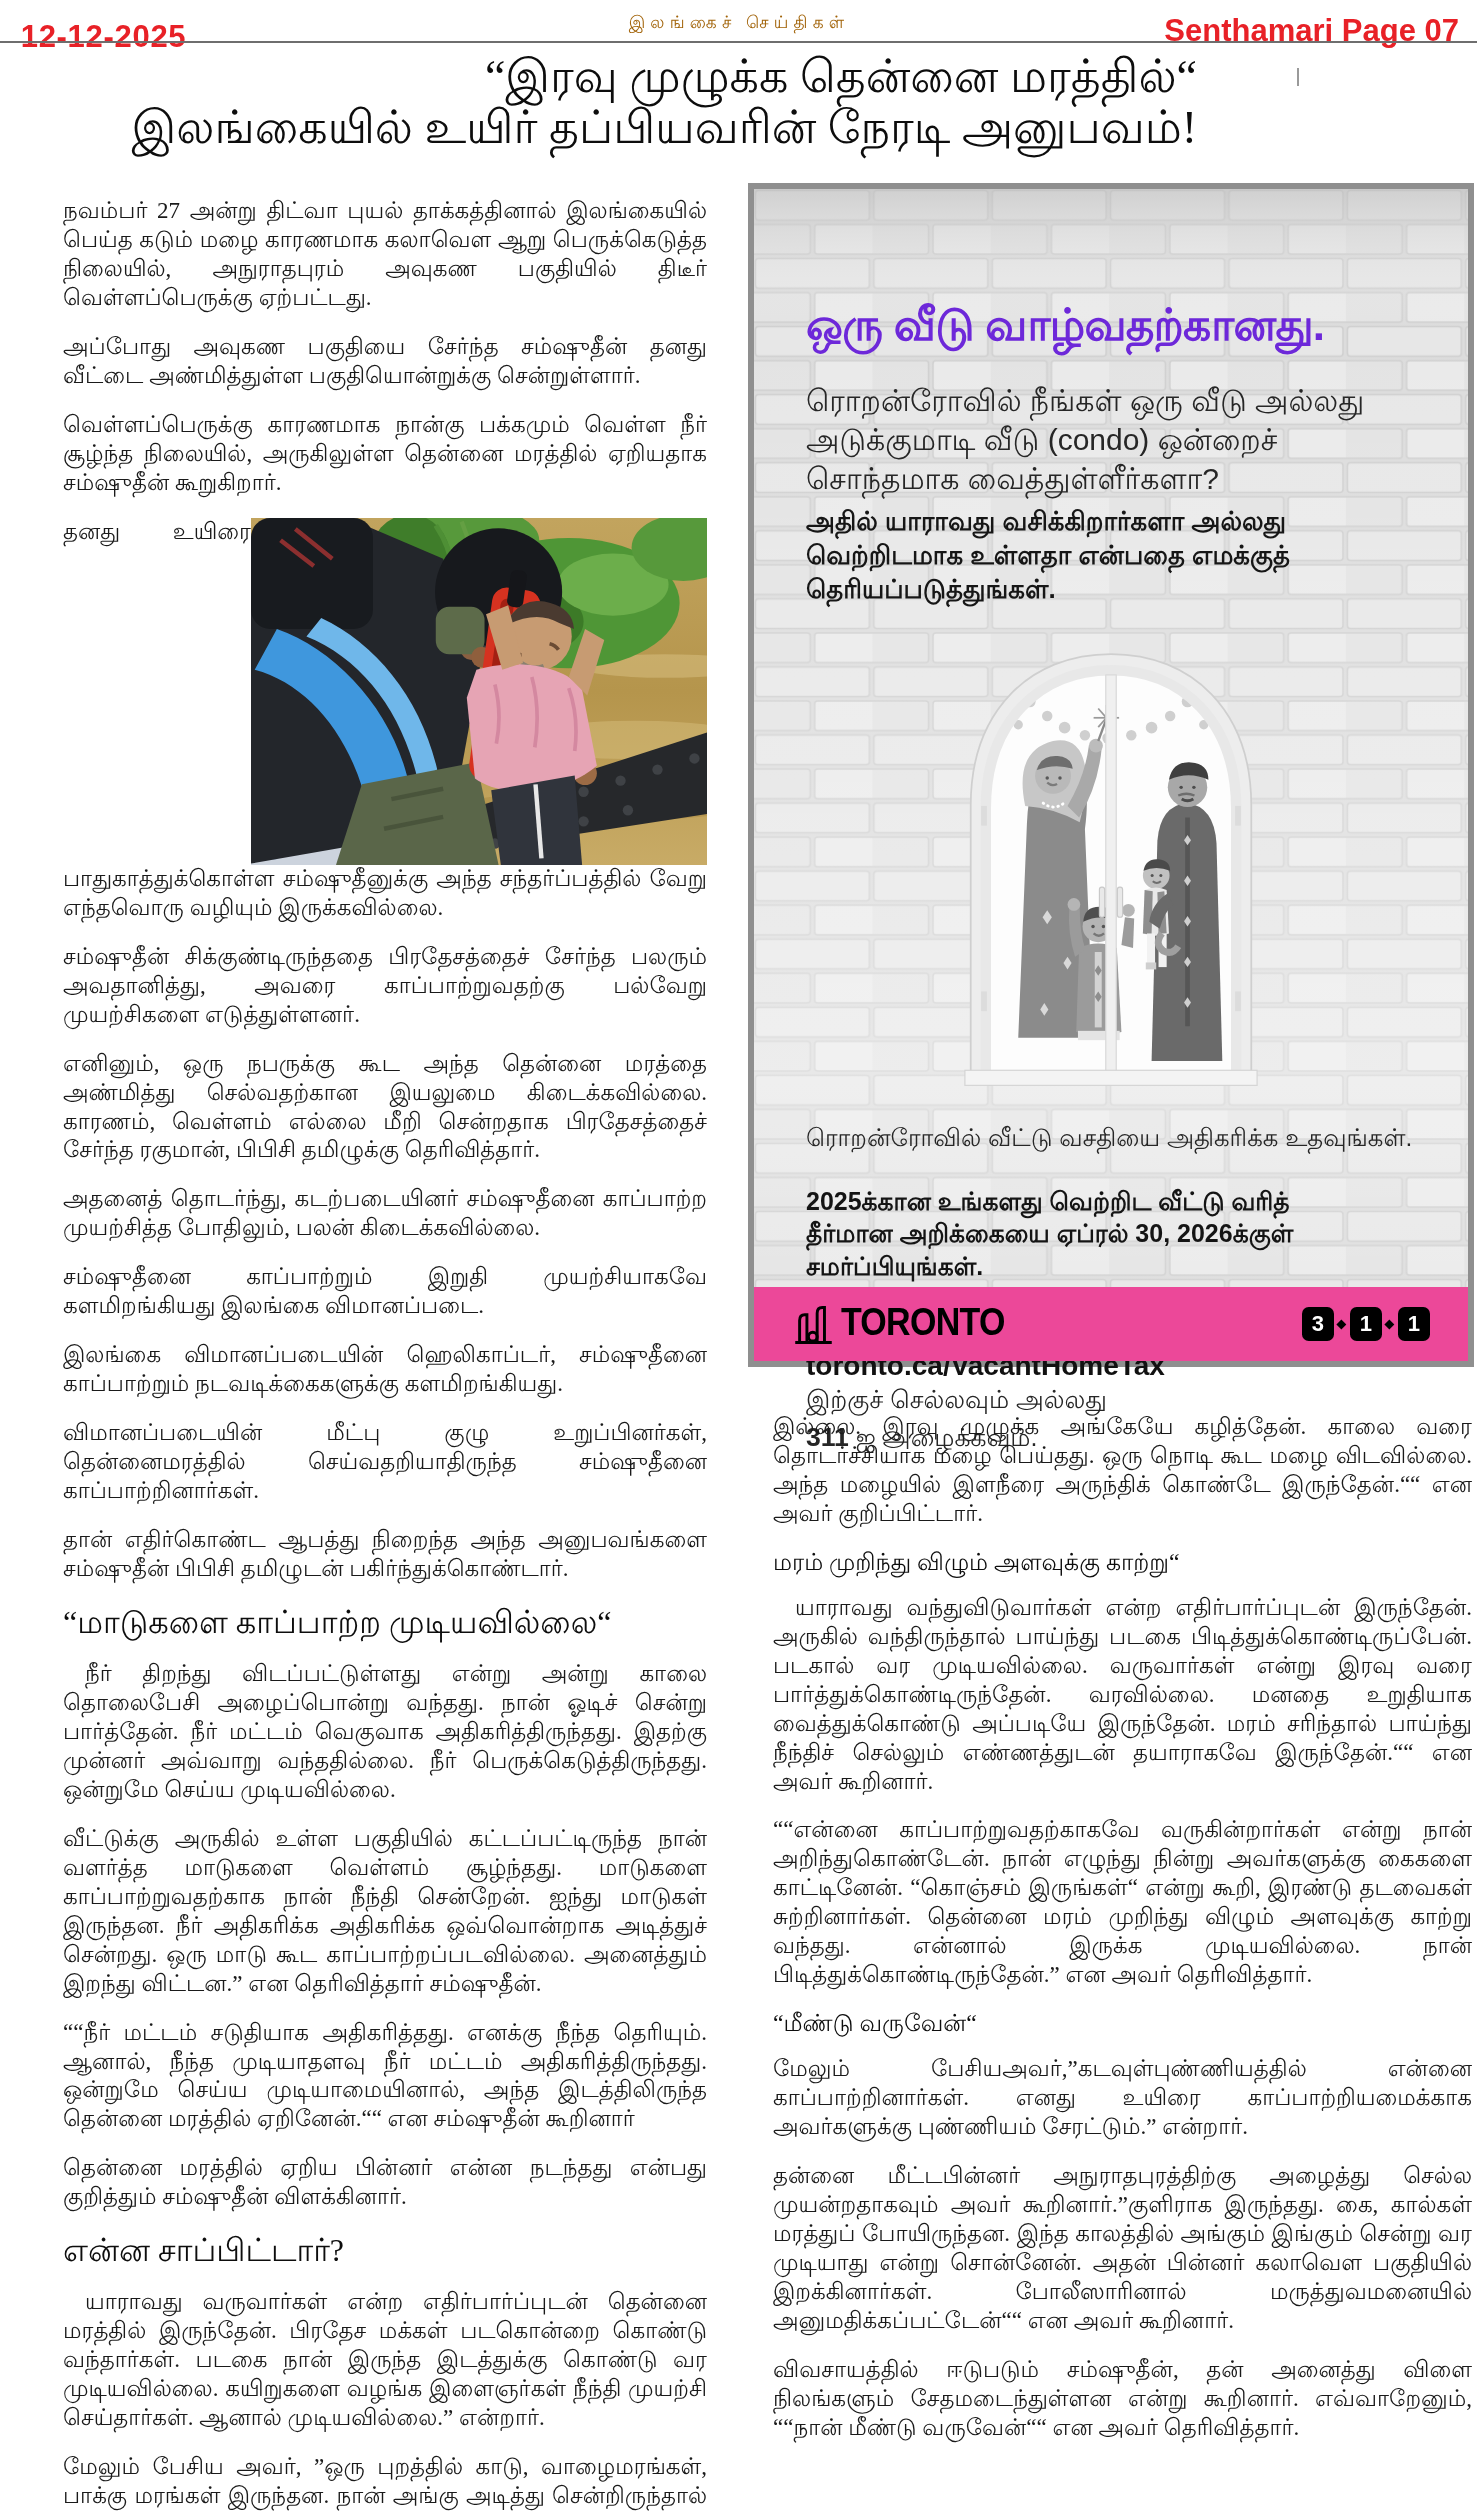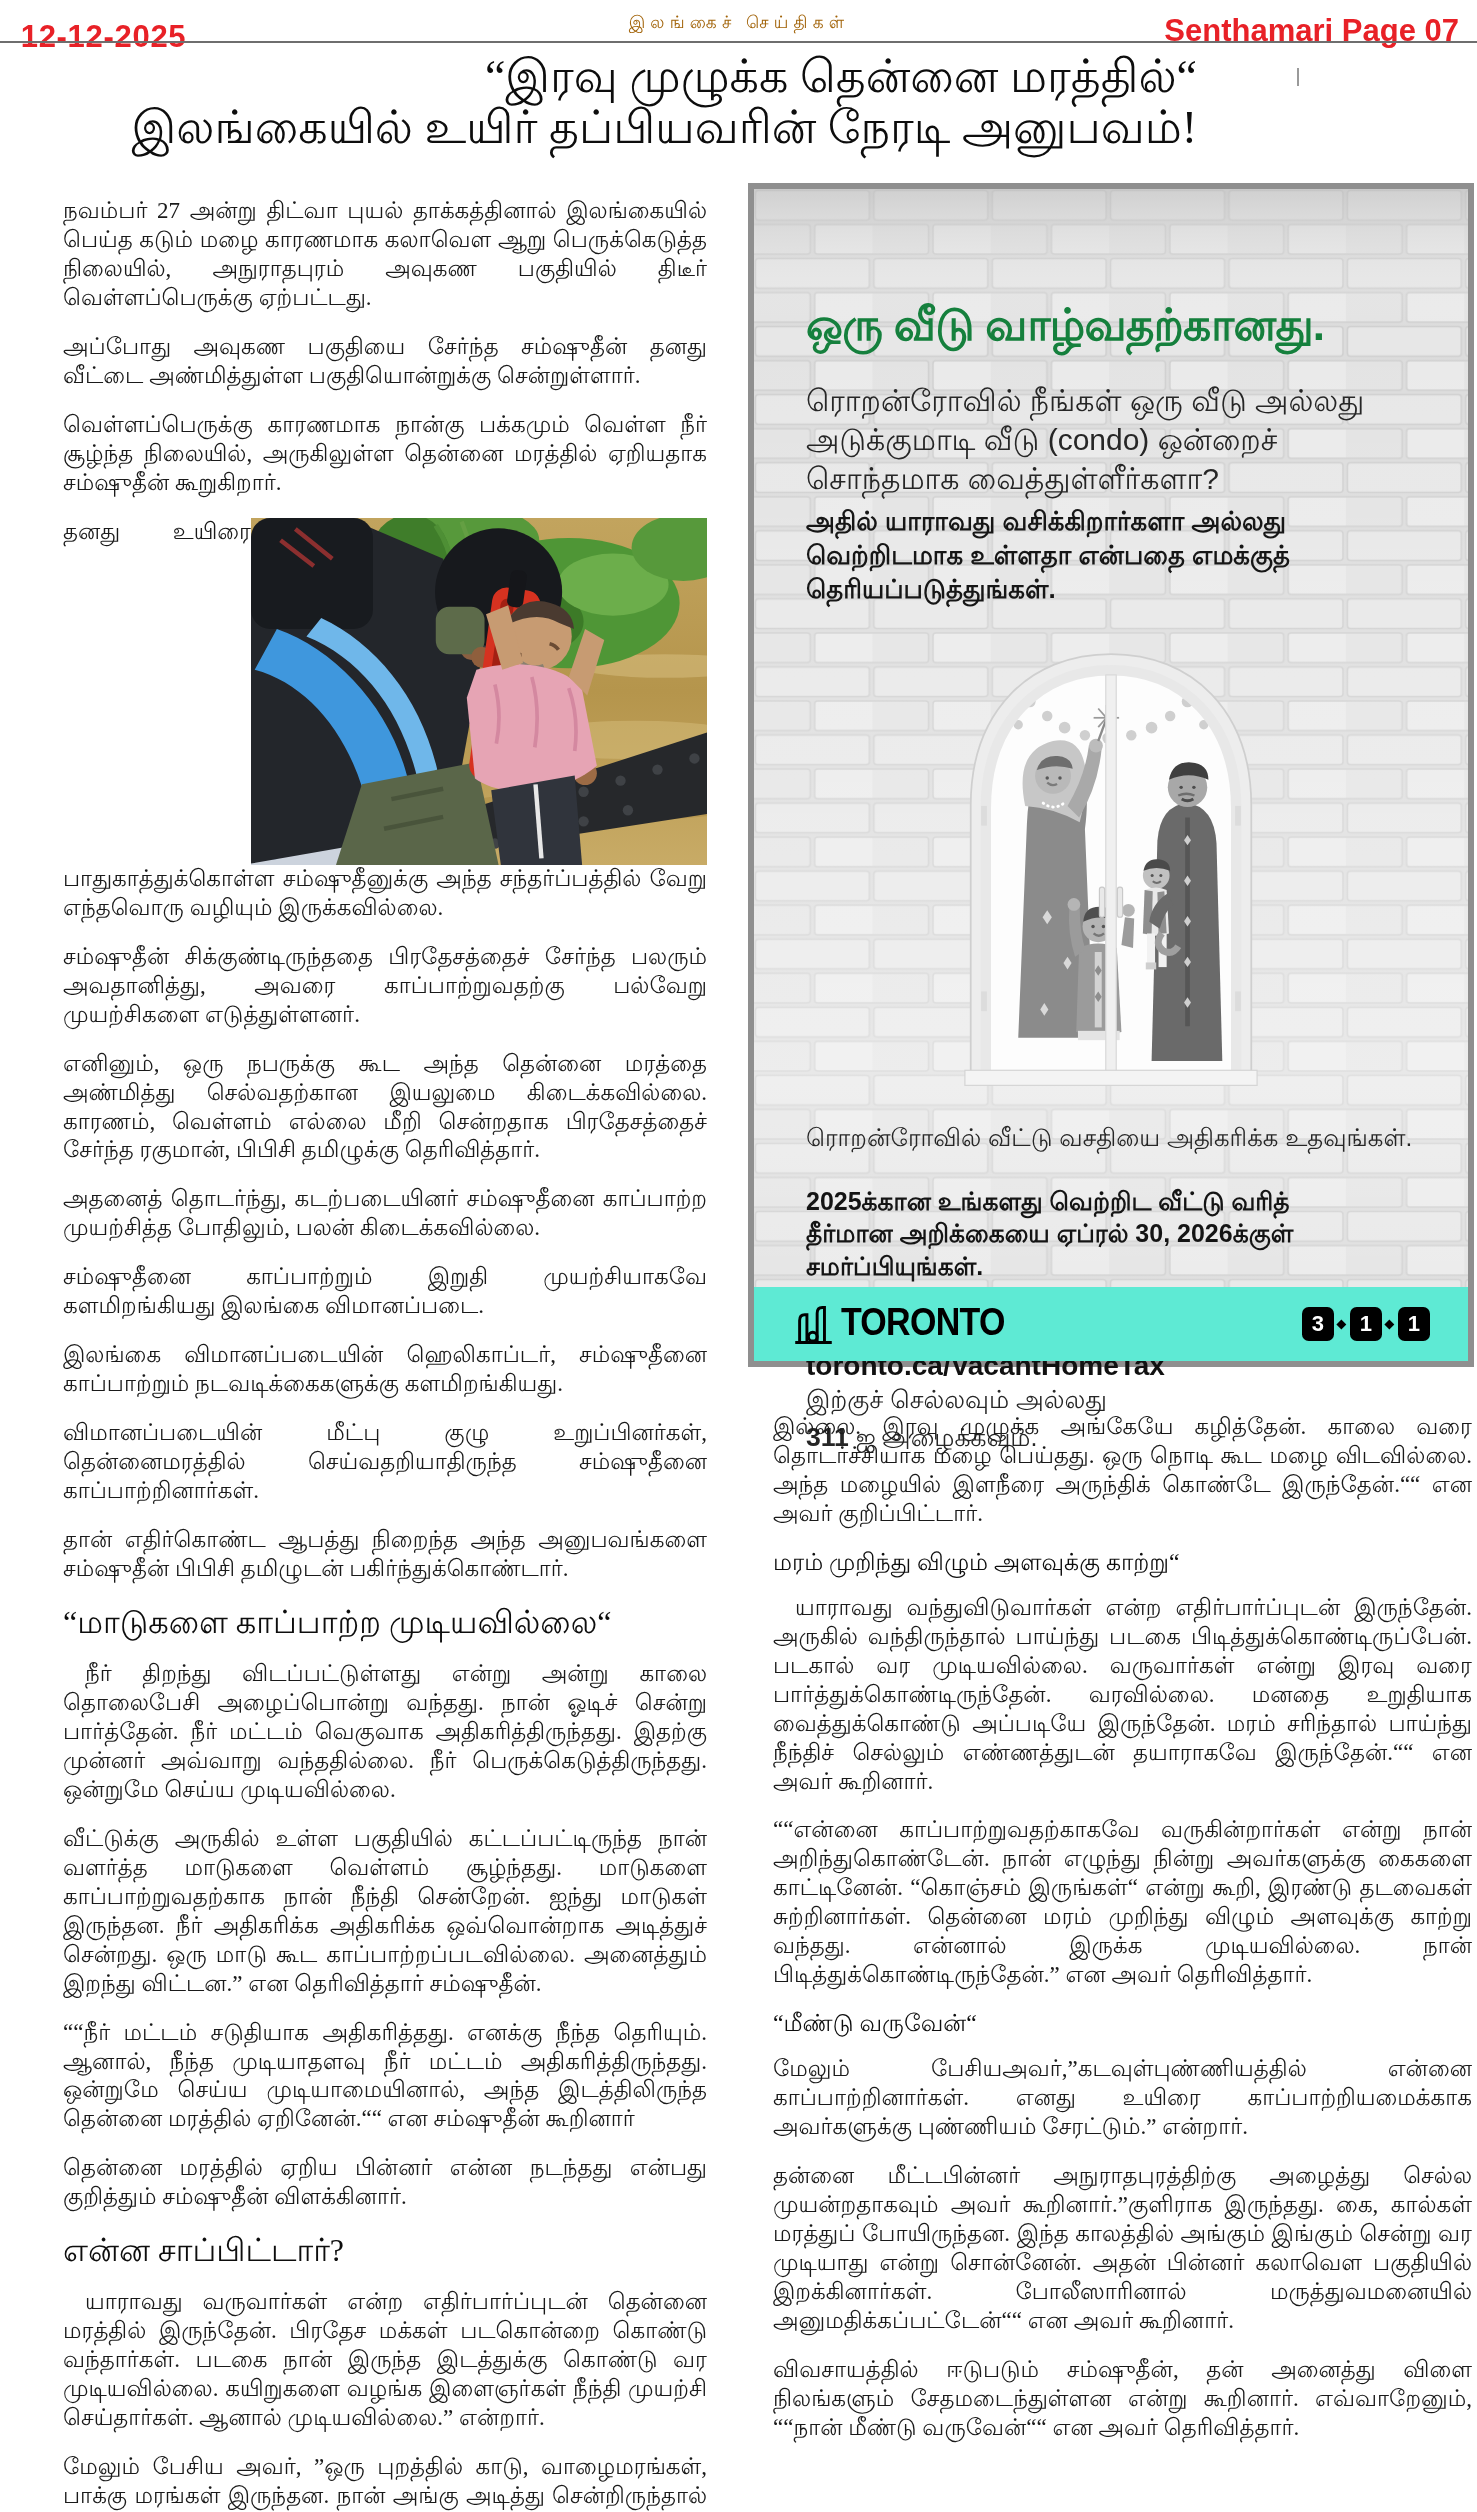--- a/index.html
+++ b/index.html
@@ -28,32 +28,32 @@
   .subhead{font-size:32px;line-height:1.15;margin:5.9px 0 19px 0;color:#0d0d0d;}
   .subhead.sm{font-size:23.6px;margin:4.4px 0 17.7px 0;}
   
   .photo{float:right;width:456px;height:347px;margin:3px 0 7.4px 11.8px;background:#b79a55;overflow:hidden;}
   .photo svg{display:block;width:100%;height:100%;}
   
   #ad{position:absolute;left:748px;top:183px;width:726px;height:1184px;box-sizing:border-box;
     border:6.7px solid #8f8f8f;background:#e3e3e3;font-family:"Liberation Sans","DejaVu Sans",sans-serif;}
   #ad .brickbg{position:absolute;inset:0;width:100%;height:100%;}
   #ad .ad-inner{position:absolute;inset:0;padding:111px 52px 0 52px;box-sizing:border-box;}
-  .ad-headline{font-size:44px;font-weight:bold;color:#15803d;margin:0 0 25px 0;letter-spacing:-0.7px;}
+  .ad-headline{font-size:44px;font-weight:bold;color:#6d28d9;margin:0 0 25px 0;letter-spacing:-0.7px;}
   .ad-intro{font-size:30px;line-height:1.3;color:#262626;margin:0 0 7.4px 0;max-width:584px;}
   .ad-intro-bold{font-size:26px;line-height:1.3;font-weight:bold;color:#161616;margin:0;max-width:584px;}
   .ad-window{width:358px;height:458px;margin:25px auto 0 auto;}
   .ad-window svg{display:block;width:100%;height:100%;}
   .ad-help{font-size:24.4px;color:#262626;margin:34px 0 30px 0;}
   .ad-deadline{font-size:25px;line-height:1.3;font-weight:bold;color:#141414;margin:0 0 0 0;max-width:569px;}
   .ad-url{font-size:28px;font-weight:bold;color:#111;margin:68px 0 3px 0;}
   .ad-url-suffix{font-size:25px;color:#262626;margin:0 0 4.4px 0;}
   .ad-phone-line{font-size:25px;color:#262626;}
   .ad-phone-line .ph{font-weight:bold;font-size:26.6px;}
-  .ad-footer{position:absolute;left:0;right:0;bottom:0;height:74px;background:#5eead4;
+  .ad-footer{position:absolute;left:0;right:0;bottom:0;height:74px;background:#ec4899;
     display:flex;align-items:center;justify-content:space-between;padding:0 38px;box-sizing:border-box;}
   .toronto-logo{display:flex;align-items:flex-end;gap:5.9px;}
   .toronto-word{font-family:"Liberation Sans","DejaVu Sans",sans-serif;font-weight:bold;font-size:34px;
     letter-spacing:-0.7px;color:#000;transform:scaleY(1.15);transform-origin:bottom;}
   .badge311{display:flex;align-items:center;gap:4.4px;}
   .badge311 .sq{width:32.5px;height:34px;background:#000;border-radius:6.7px;color:#fff;
     font-family:"Liberation Sans","DejaVu Sans",sans-serif;font-weight:bold;font-size:22px;
     display:flex;align-items:center;justify-content:center;}
   .badge311 .dia{width:6.7px;height:6.7px;background:#000;transform:rotate(45deg);}
 </style>

